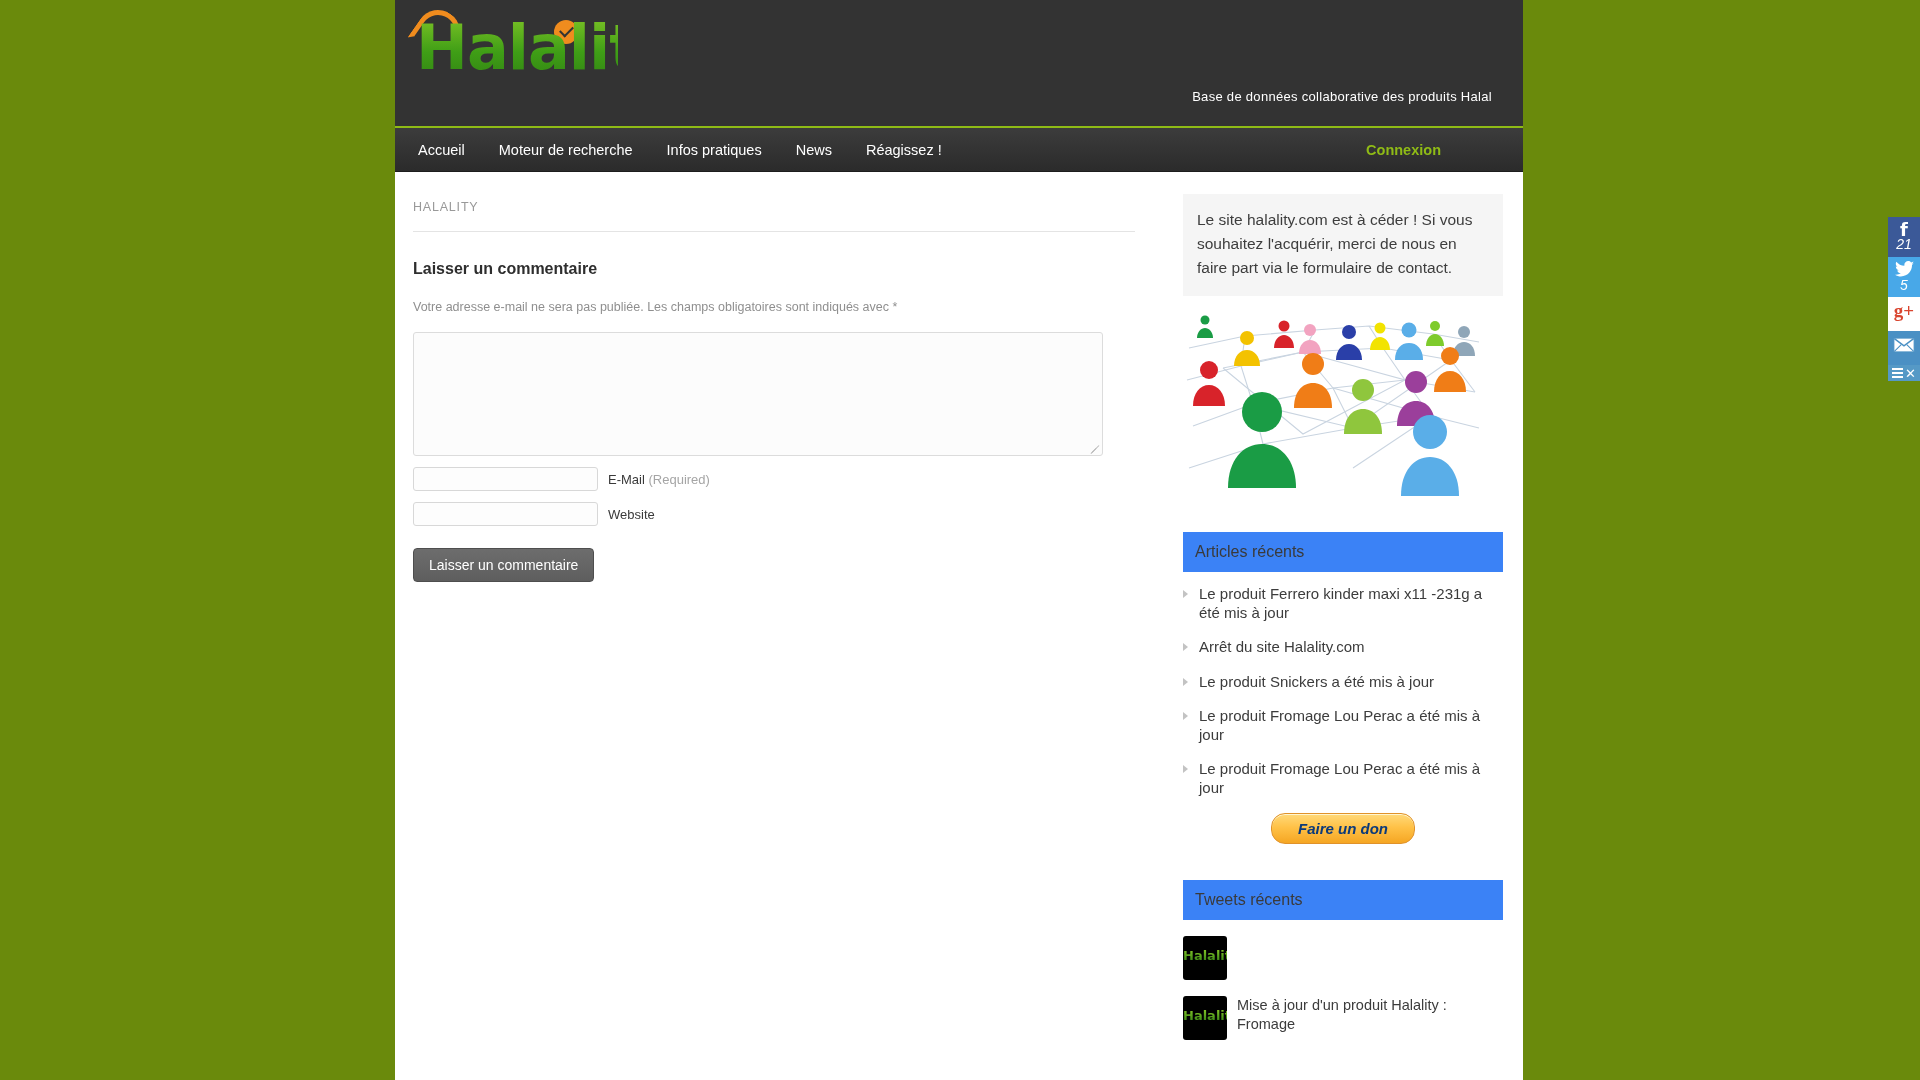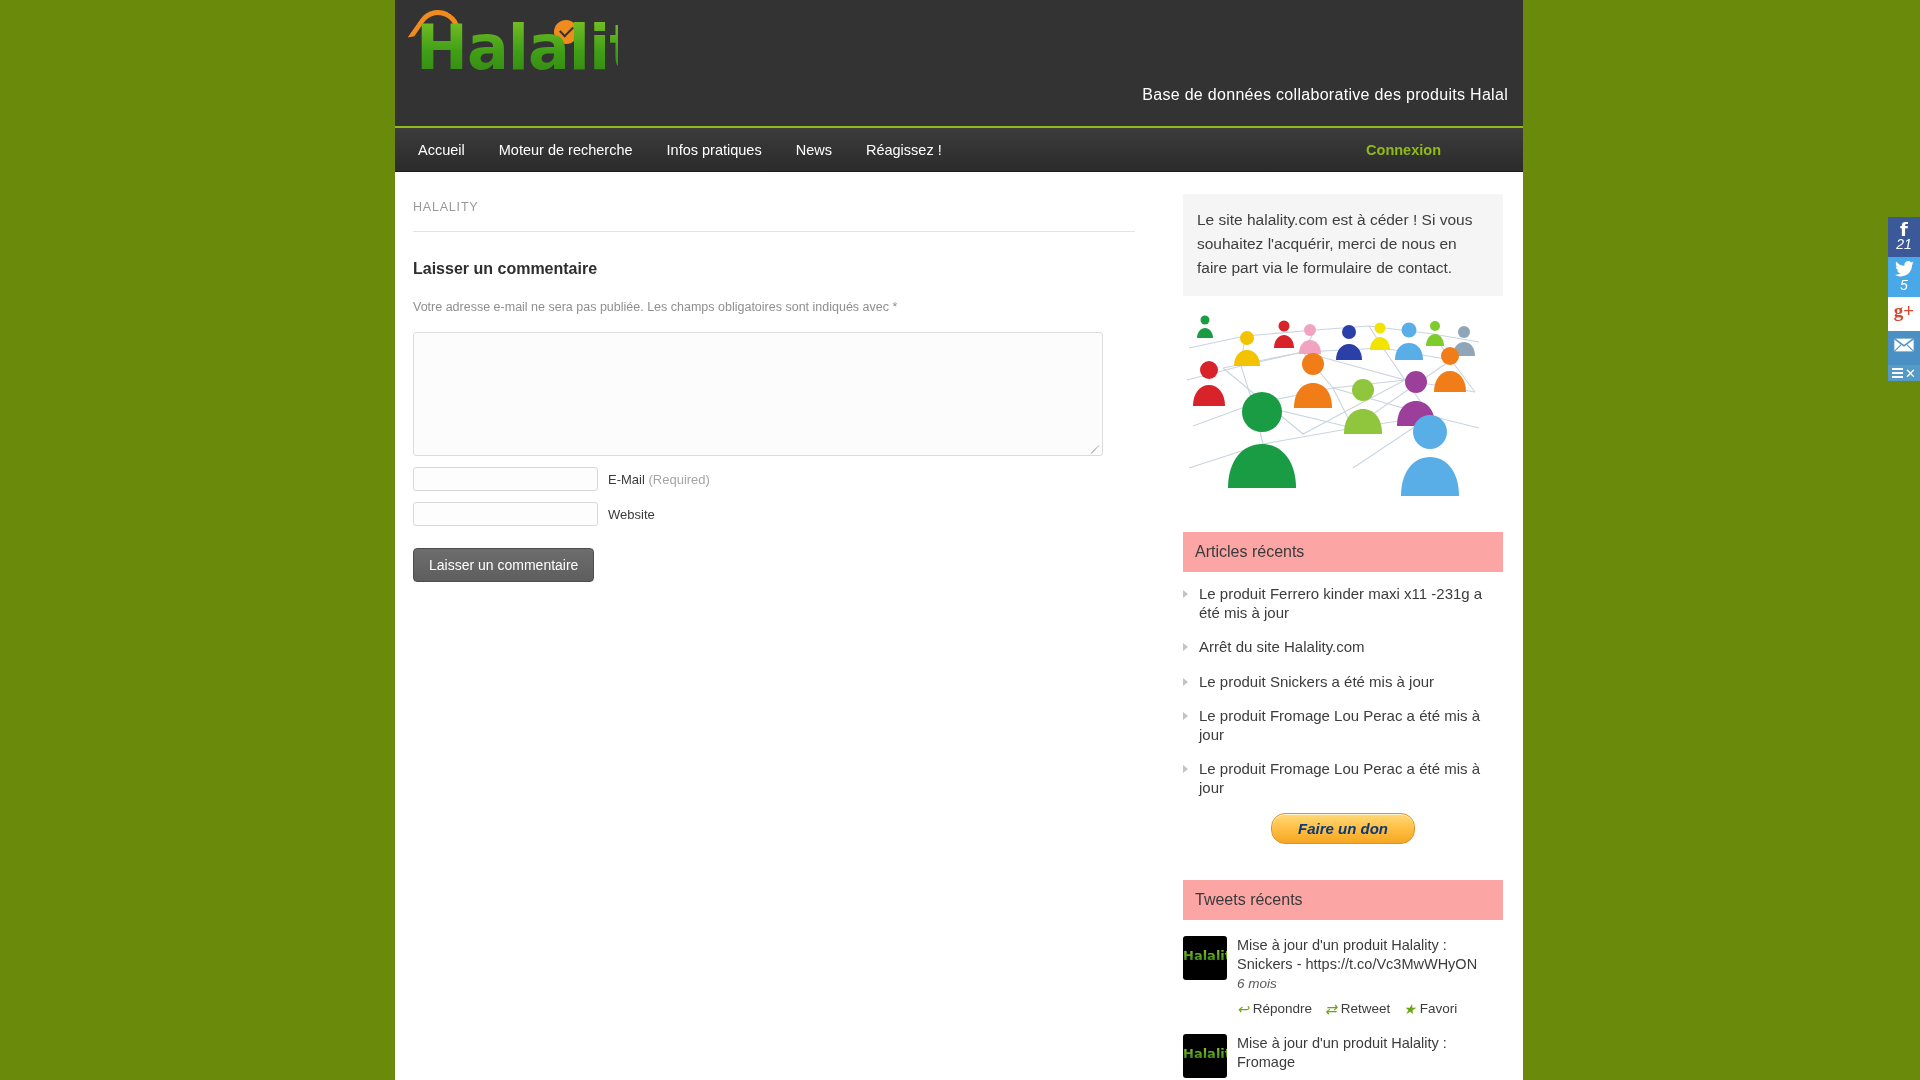--- a/index.html
+++ b/index.html
@@ -68,23 +68,23 @@
     content:"";
     position:absolute;
     left:6px; top:6px;
     width:11px; height:6px;
     border-left:2.5px solid #333;
     border-bottom:2.5px solid #333;
     transform:rotate(-45deg);
   }
   .tagline {
     position:absolute;
-    right:15px; bottom:22px;
+    right:31px; bottom:22px;
     color:#ffffff;
-    font-size:16px;
+    font-size:13px;
     letter-spacing:.3px;
     font-family:"Liberation Sans", sans-serif;
   }
 
   
   #nav {
     height:44px;
     background:linear-gradient(180deg,#3c3c3c 0%,#2b2b2b 100%);
     display:flex;
     align-items:center;
@@ -225,21 +225,21 @@
   .side-img {
     width:300px; height:188px;
     margin-top:12px;
     position:relative;
     background:#ffffff;
     overflow:hidden;
   }
   .side-img svg { display:block; }
 
   .widget-title {
-    background:#fca5a5;
+    background:#3b82f6;
     color:#3a3a3a;
     font-size:16px;
     padding:11px 12px;
     margin-top:36px;
   }
   .widget-list {
     list-style:none;
     margin:12px 0 0 0;
     padding:0;
   }
@@ -515,38 +515,20 @@
       <div class="donate-wrap">
         <span class="donate-btn">Faire un don</span>
       </div>
 
       <div class="widget-title">Tweets récents</div>
 
       <div class="tweet">
         <div class="tweet-avatar">
           <span>Halality</span>
         </div>
-        <div class="tweet-body">
-          <span class="tweet-link">Mise à jour d'un produit Halality : Snickers - https://t.co/Vc3MwWHyON</span>
-          <span class="tweet-time">6 mois</span>
-          <div class="tweet-actions">
-            <span>
-              <em class="ti">↩</em>
-              <b style="font-weight:normal">Répondre</b>
-            </span>
-            <span>
-              <em class="ti">⇄</em>
-              <b style="font-weight:normal">Retweet</b>
-            </span>
-            <span>
-              <em class="ti">★</em>
-              <b style="font-weight:normal">Favori</b>
-            </span>
-          </div>
-        </div>
       </div>
 
       <div class="tweet">
         <div class="tweet-avatar">
           <span>Halality</span>
         </div>
         <div class="tweet-body">
           <span class="tweet-link">Mise à jour d'un produit Halality : Fromage</span>
         </div>
       </div>

